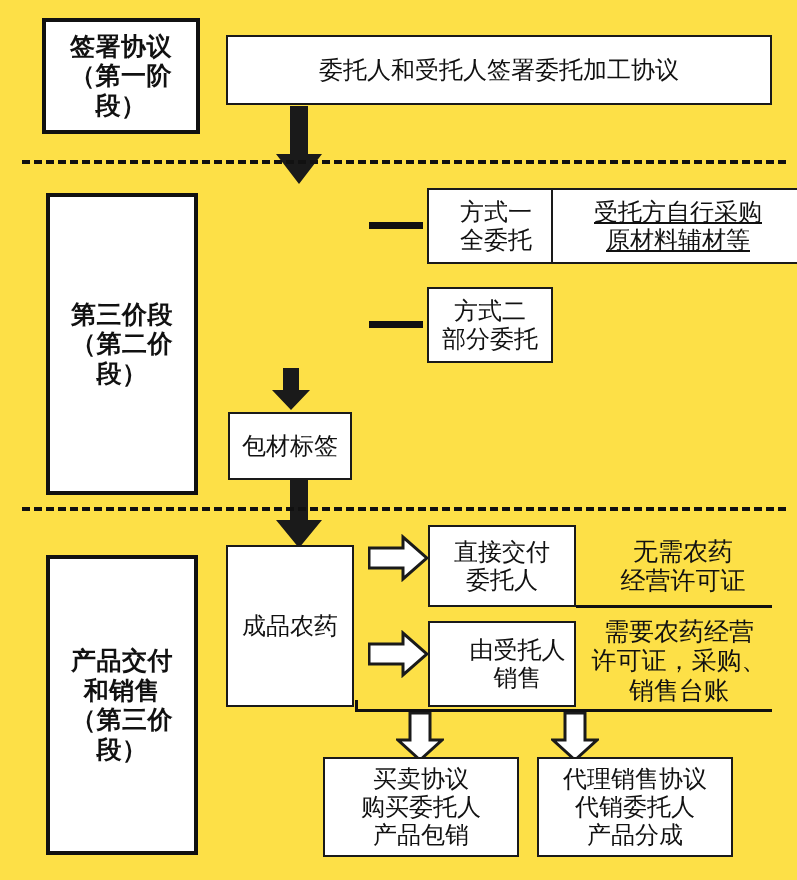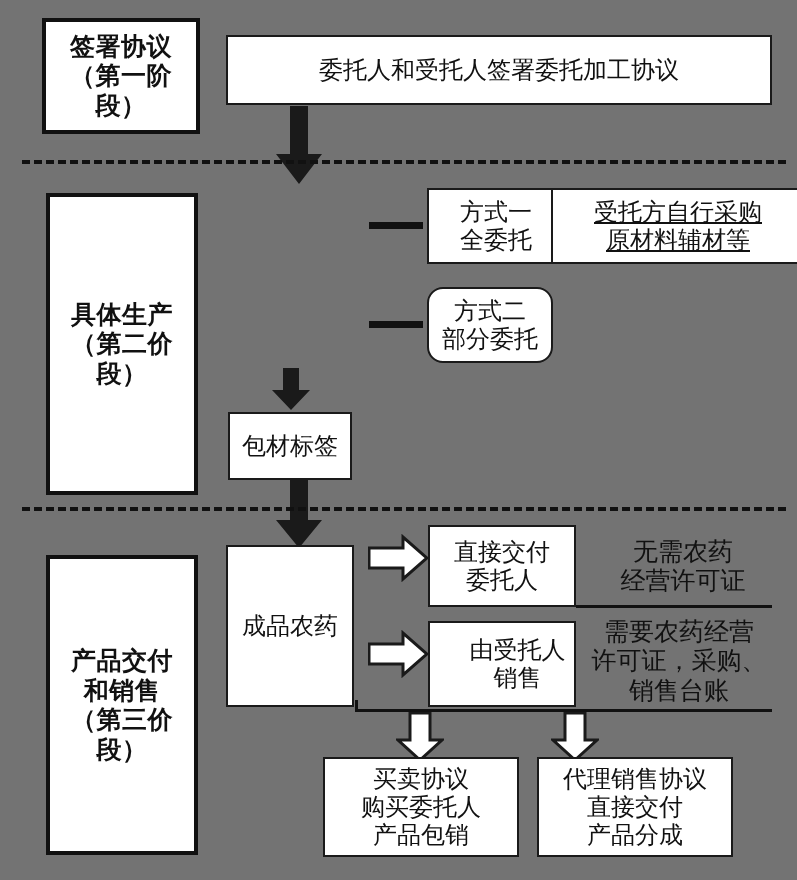--- a/index.html
+++ b/index.html
@@ -9,21 +9,21 @@
     background: #ffffff;
   }
   body {
     font-family: "Liberation Serif", "DejaVu Serif", serif;
     color: #111111;
   }
   #diagram {
     position: relative;
     width: 797px;
     height: 880px;
-    background: #737373;
+    background: #fde047;
     overflow: hidden;
   }
   .box {
     position: absolute;
     box-sizing: border-box;
     border: 2px solid #1a1a1a;
     background: #ffffff;
     display: flex;
     align-items: center;
     justify-content: center;
@@ -92,38 +92,38 @@
 
   <div class="arrow-solid-down" style="left:276px; top:106px; width:46px; height:78px;">
     <svg width="46" height="78" viewBox="0 0 46 78">
       <polygon points="14,0 32,0 32,48 46,48 23,78 0,48 14,48" fill="#1a1a1a"></polygon>
     </svg>
   </div>
 
   <div class="divider" style="left:22px; top:160px; width:764px;"></div>
 
   <div class="box stage-box" style="left:46px; top:193px; width:152px; height:302px;">
-    <span>具体生产
+    <span>第三价段
 （第二价段）</span>
   </div>
 
 
   <div class="connector" style="left:369px; top:222px; width:54px;"></div>
   <div class="connector" style="left:369px; top:321px; width:54px;"></div>
 
   <div class="box proc-box" style="left:427px; top:188px; width:138px; height:76px;">
     <span>方式一
 全委托</span>
   </div>
   <div class="box proc-box" style="left:551px; top:188px; width:254px; height:76px; border-left:2px solid #1a1a1a;text-decoration:underline;">
     <span>受托方自行采购
 原材料辅材等</span>
   </div>
 
-  <div class="box proc-box" style="left:427px; top:287px; width:126px; height:76px;border-radius:16px;">
+  <div class="box proc-box" style="left:427px; top:287px; width:126px; height:76px;">
     <span>方式二
 部分委托</span>
   </div>
 
   <div class="arrow-solid-down" style="left:272px; top:368px; width:38px; height:42px;">
     <svg width="38" height="42" viewBox="0 0 38 42">
       <polygon points="11,0 27,0 27,22 38,22 19,42 0,22 11,22" fill="#1a1a1a"></polygon>
     </svg>
   </div>
 
@@ -195,17 +195,17 @@
     </svg>
   </div>
 
   <div class="box proc-box" style="left:323px; top:757px; width:196px; height:100px;">
     <span>买卖协议
 购买委托人
 产品包销</span>
   </div>
   <div class="box proc-box" style="left:537px; top:757px; width:196px; height:100px;">
     <span>代理销售协议
-直接交付
+代销委托人
 产品分成</span>
   </div>
 
 </div>
 
 </body></html>

